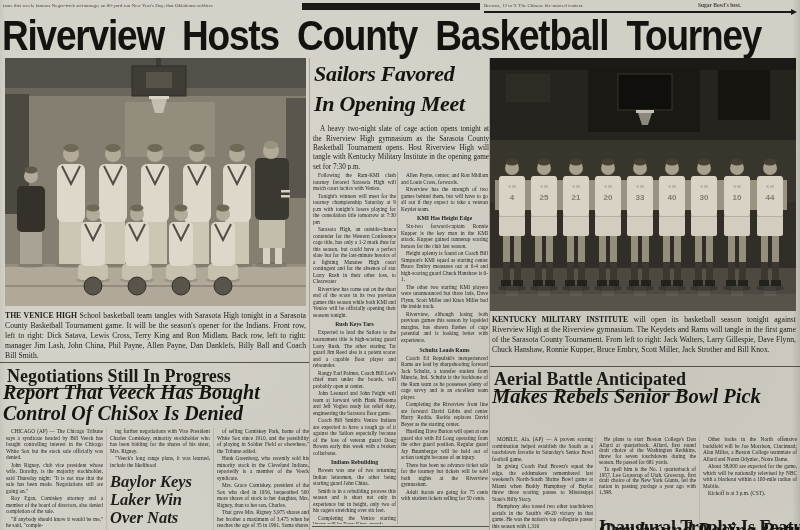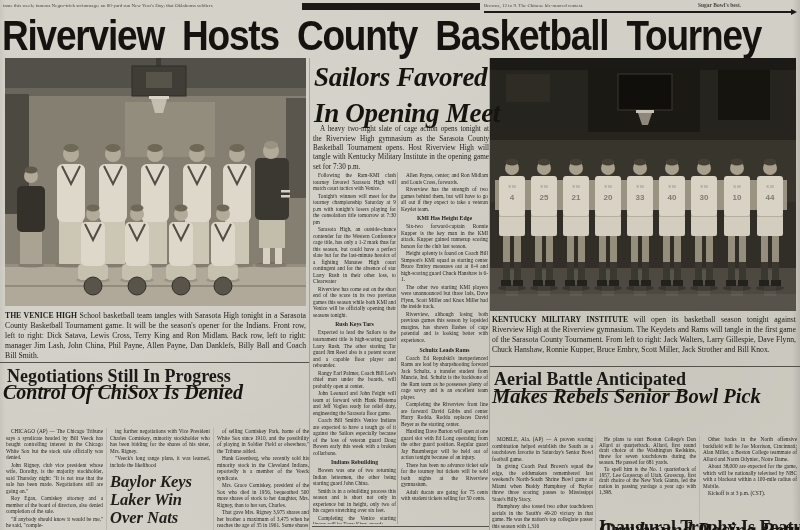--- a/index.html
+++ b/index.html
@@ -34,21 +34,21 @@
   .caption .half{font-size:15.4px;line-height:1.3;text-align:justify;color:#23221d;}
   .cap-lead{font-weight:bold;}
   
   .hrule{height:1px;background:#54524a;}
   .vrule{width:1px;background:#a8a396;}
   
   .kicker{font-size:18px;font-weight:bold;color:#1b1a16;
     border-bottom:1px solid #3a3831;padding-bottom:1px;white-space:nowrap;}
   .headline{font-weight:bold;font-style:italic;color:#15140f;white-space:nowrap;}
   .h-veeck{font-size:20px;line-height:1.05;}
-  .h-sailors{font-size:27px;line-height:1.35;letter-spacing:-.3px;}
+  .h-sailors{font-size:22px;line-height:1.35;letter-spacing:-.3px;}
   .h-humphrey{font-size:20.5px;line-height:1.1;}
   .h-greyhound{font-size:20px;}
   
   .col{overflow:hidden;}
   .col .half{font-size:10.6px;line-height:1.23;text-align:justify;color:#201f1a;}
   .col.tight .half{line-height:1.1;}
   .para{text-indent:10px;margin:0 0 2px 0;}
   .subhead{font-size:11.5px;font-weight:bold;text-align:center;margin:5px 0 3px 0;}
   .dateline{font-size:13px;font-weight:bold;text-align:center;margin-top:4px;}
   .bhead{font-weight:bold;font-style:italic;font-size:33px;line-height:1.08;margin:10px 0 2px 0;white-space:nowrap;}
@@ -280,20 +280,21 @@
         <div class="para">Hustling Dave Barton will open at one guard slot with Ed Long operating from the other guard position. Regular guard Jay Baumberger will be held out of action tonight because of an injury.</div>
         <div class="para">There has been no advance ticket sale for the tourney but tickets will be sold both nights at the Riverview gymnasium.</div>
         <div class="para">Adult ducats are going for 75 cents with student tickets selling for 50 cents.</div>
       </div>
   </div>
   <div class="abs hrule" style="left:312px;top:526px;width:177px;"></div>
 
   <div class="abs hrule" style="left:0;top:362px;width:309px;"></div>
   <div class="abs kicker" style="left:7px;top:366px;">Negotiations Still In Progress</div>
   <div class="abs headline h-veeck" style="left:3px;top:382px;width:306px;">
+    <div>Report That Veeck Has Bought</div>
     <div>Control Of ChiSox Is Denied</div>
   </div>
   <div class="abs col" style="left:6px;top:428px;width:97px;height:102px;">
     <div class="half">
         <div class="para">CHICAGO (AP) — The Chicago Tribune says a syndicate headed by Bill Veeck has bought controlling interest in the Chicago White Sox but the stock sale officially was denied.</div>
         <div class="para">John Rigney, club vice president whose wife, Dorothy, is the majority stockholder, said Thursday night: "It is not true that the sale has been made. Negotiations still are going on."</div>
         <div class="para">Roy Egan, Comiskey attorney and a member of the board of directors, also denied completion of the sale.</div>
         <div class="para">"If anybody should know it would be me," he said, "comple-</div>
       </div>
   </div>

